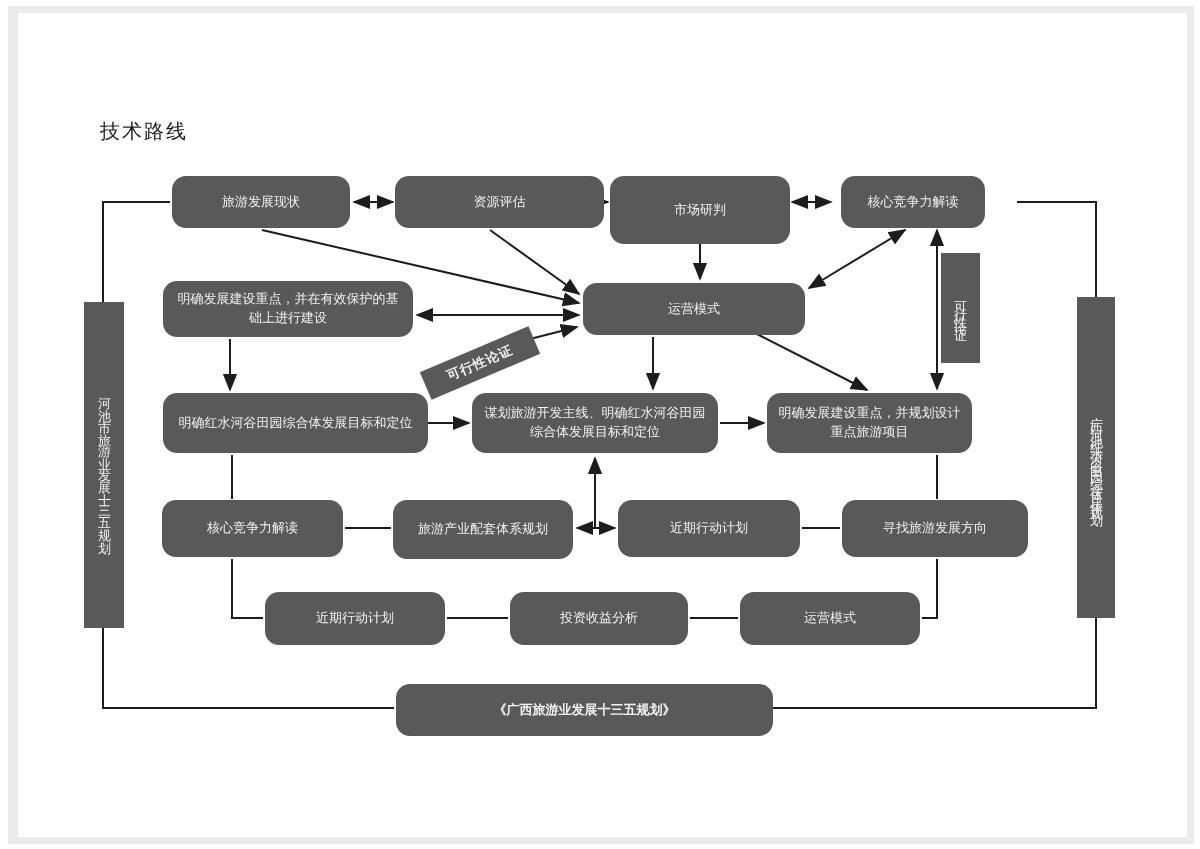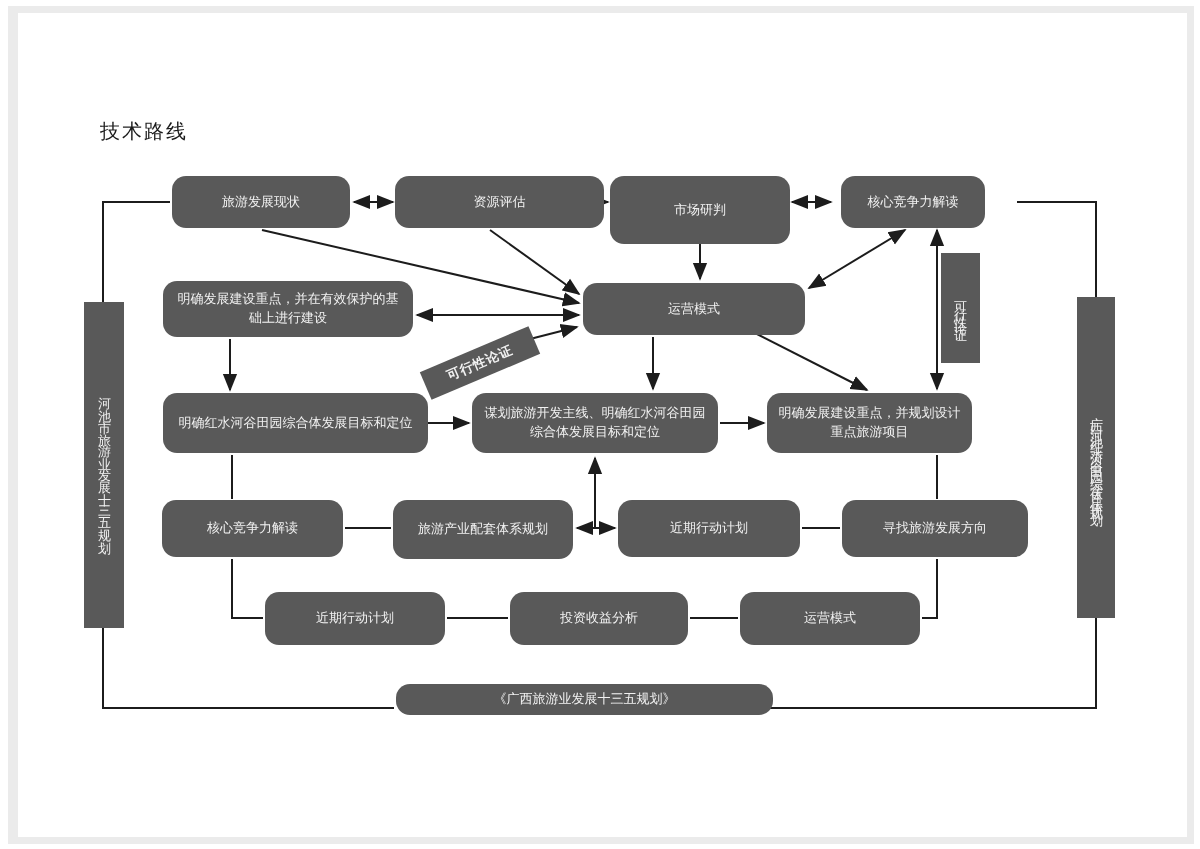--- a/index.html
+++ b/index.html
@@ -123,16 +123,16 @@
 
 <div class="box" style="left:162px;top:500px;width:181px;height:57px">核心竞争力解读</div>
 <div class="box" style="left:393px;top:500px;width:180px;height:59px">旅游产业配套体系规划</div>
 <div class="box" style="left:618px;top:500px;width:182px;height:57px">近期行动计划</div>
 <div class="box" style="left:842px;top:500px;width:186px;height:57px">寻找旅游发展方向</div>
 
 <div class="box" style="left:265px;top:592px;width:180px;height:53px">近期行动计划</div>
 <div class="box" style="left:510px;top:592px;width:178px;height:53px">投资收益分析</div>
 <div class="box" style="left:740px;top:592px;width:180px;height:53px">运营模式</div>
 
-<div class="box" style="left:396px;top:684px;width:377px;height:31px;font-weight:normal">《广西旅游业发展十三五规划》</div>
+<div class="box" style="left:396px;top:684px;width:377px;height:52px;font-weight:bold">《广西旅游业发展十三五规划》</div>
 
 <div class="vbar vbar-left">河池市旅游业发展十三五规划</div>
 <div class="vbar vbar-right">广西河池红水河谷田园综合体总体规划</div>
 
 </body></html>

